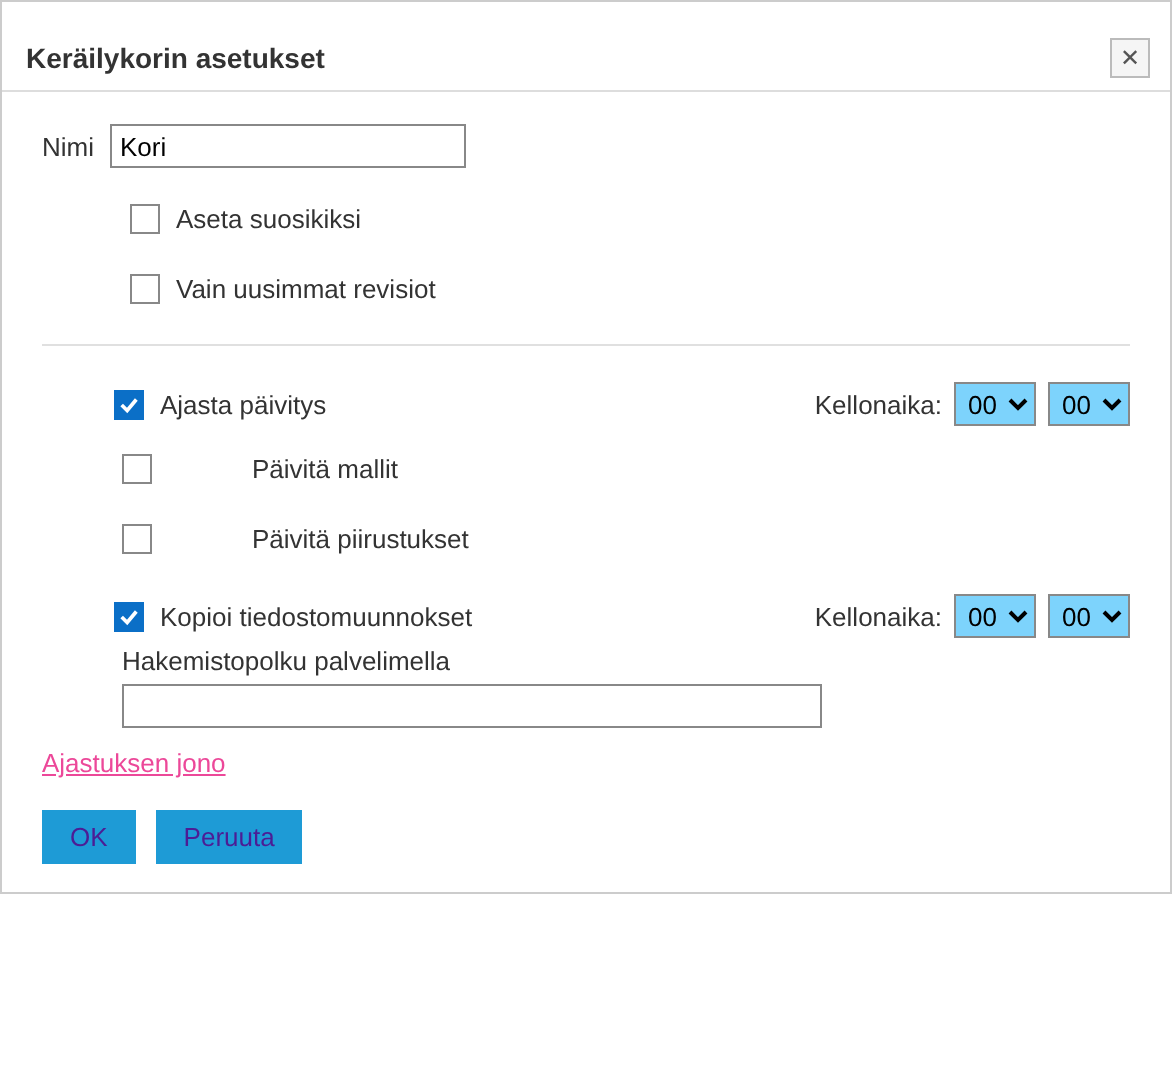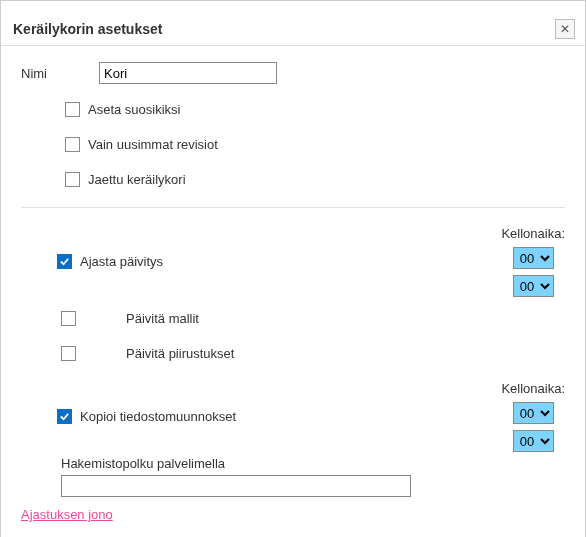--- a/index.html
+++ b/index.html
@@ -39,21 +39,21 @@
   color: #555;
 }
 .content {
   padding: 16px 20px 14px 20px;
 }
 .row {
   display: flex;
   align-items: center;
   margin-bottom: 10px;
 }
-.row.name-row { margin-bottom: 18px; gap: 44px; }
+.row.name-row { margin-bottom: 18px; }
 .name-label {
   width: 34px;
 }
 .text-input {
   border: 1px solid #888;
   height: 22px;
   padding: 2px 4px;
   font-size: 13px;
 }
 .name-input { width: 178px; }
@@ -96,21 +96,20 @@
 }
 .sched-left {
   display: flex;
   align-items: center;
   padding-left: 36px;
 }
 .sched-right {
   display: flex;
   align-items: center;
   gap: 6px;
-  flex-direction: column;
 }
 .select {
   border: 1px solid #888;
   height: 22px;
   padding: 1px 2px;
   font-size: 13px;
   background: #7dd3fc;
 }
 .indent1 { padding-left: 40px; gap: 42px; }
 .sub-opt {
@@ -139,21 +138,21 @@
   cursor: pointer;
   font-size: 13px;
 }
 .buttons {
   margin-top: 16px;
   display: flex;
   gap: 10px;
 }
 .btn {
   background: #1e9bd6;
-  color: #0f172a;
+  color: #4c1d95;
   border: none;
   padding: 6px 14px;
   font-size: 13px;
   cursor: pointer;
 }
 </style>
 </head>
 <body>
 
 <div class="dialog">
@@ -174,24 +173,20 @@
     <div class="opt-row">
       <span class="checkbox"></span>
       <span>Aseta suosikiksi</span>
     </div>
 
     <div class="opt-row">
       <span class="checkbox"></span>
       <span>Vain uusimmat revisiot</span>
     </div>
 
-    <div class="opt-row">
-      <span class="checkbox"></span>
-      <span>Jaettu keräilykori</span>
-    </div>
 
     <hr class="divider">
 
     <div class="sched-row">
       <div class="sched-left">
         <span class="checkbox checked">
           <svg viewBox="0 0 12 12">
               <path d="M2 6 L5 9 L10 3" stroke="#fff" stroke-width="2" fill="none"></path>
             </svg>
         </span>

